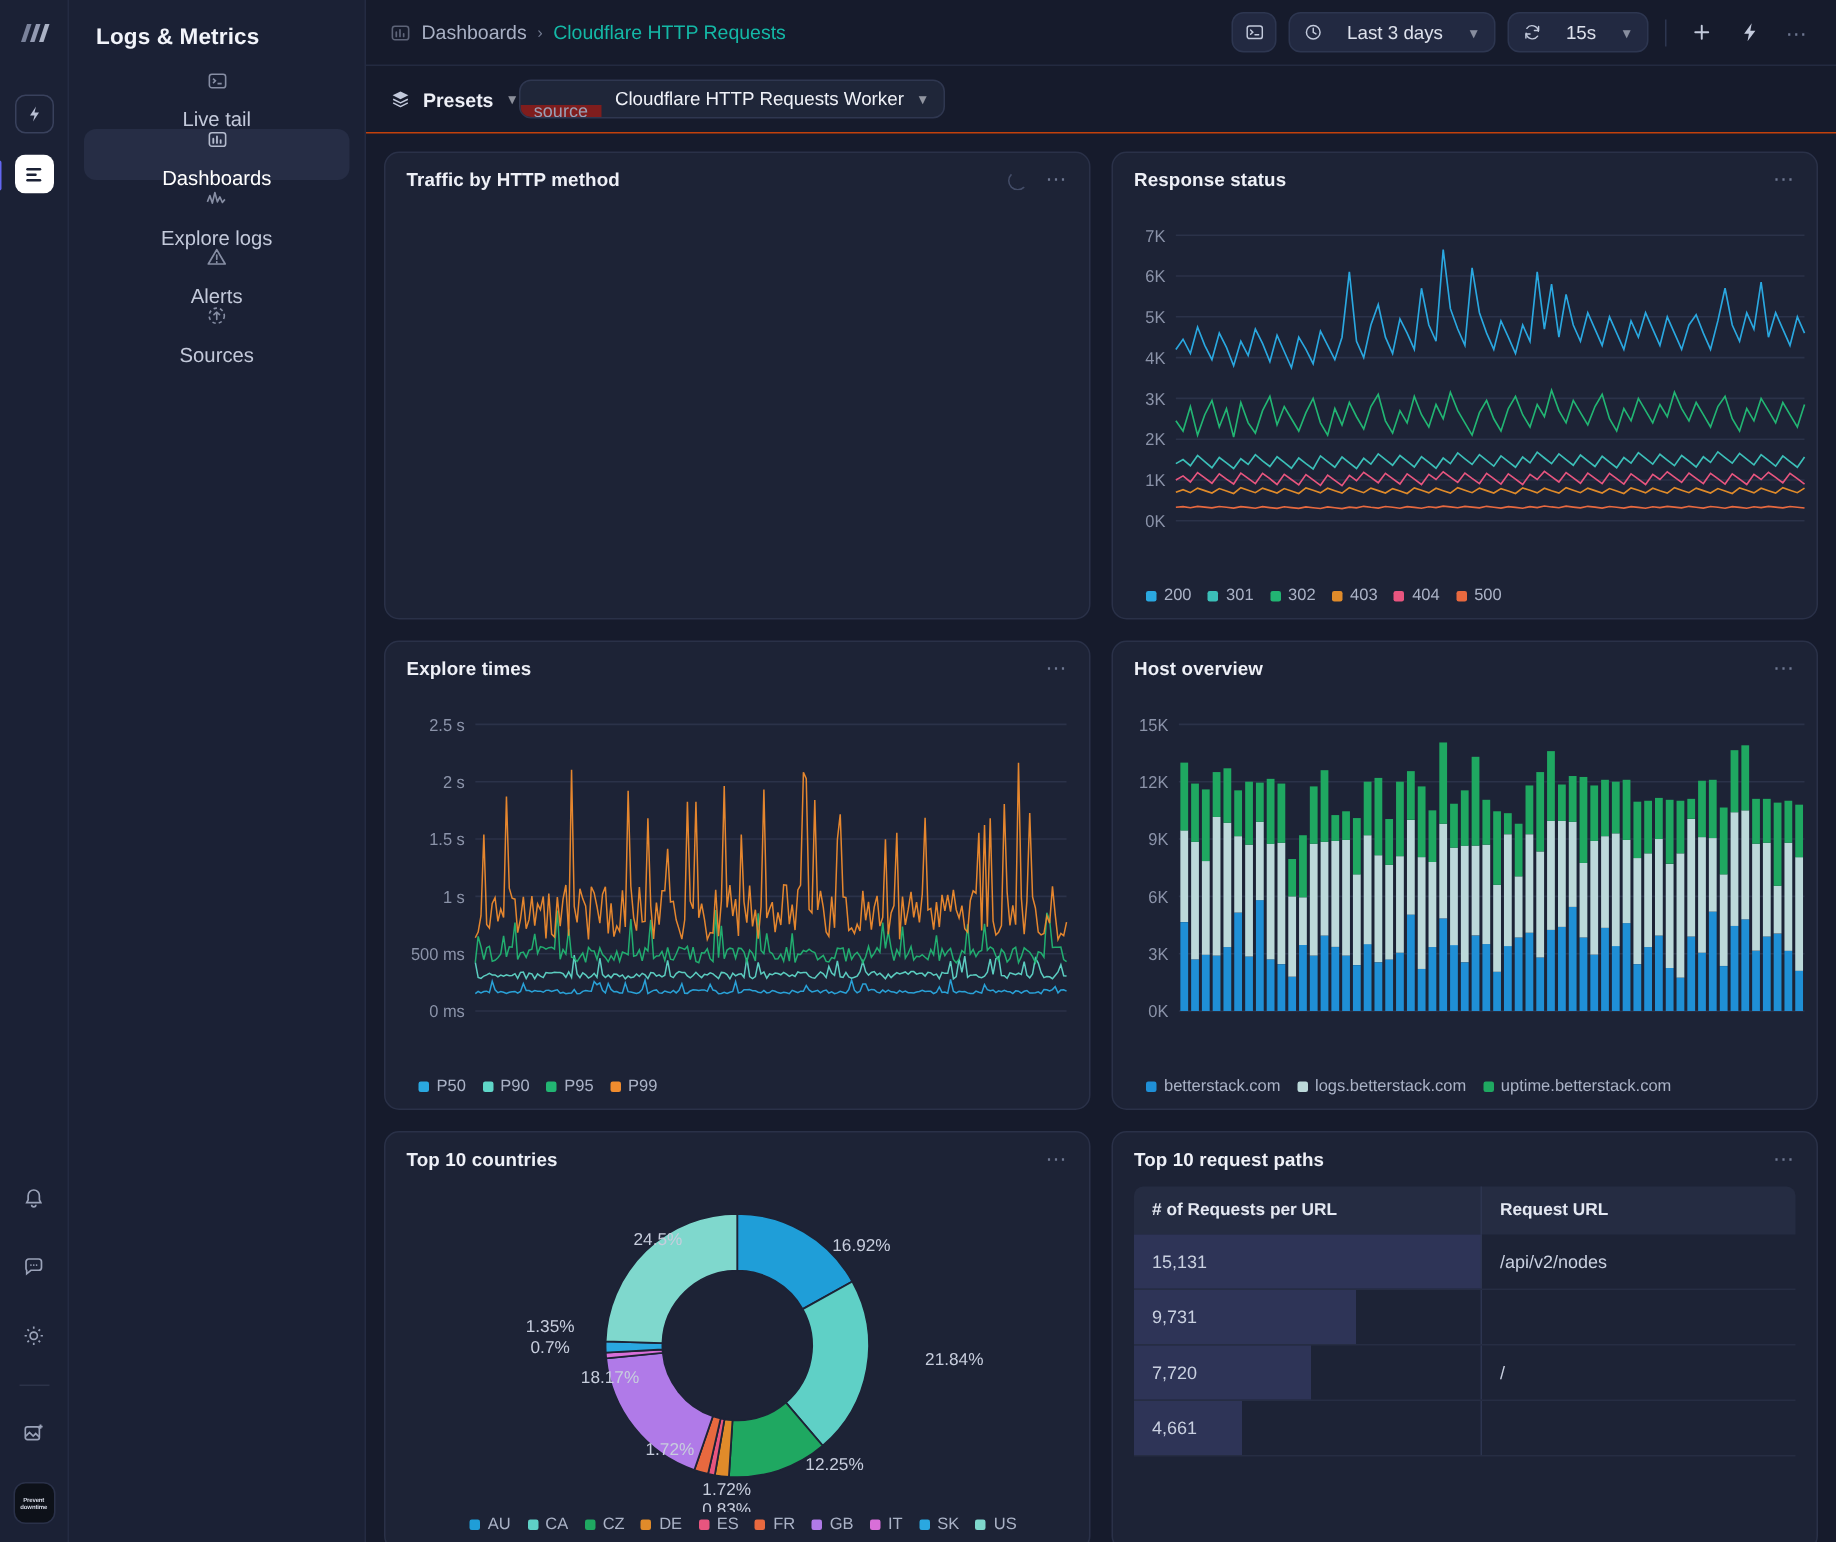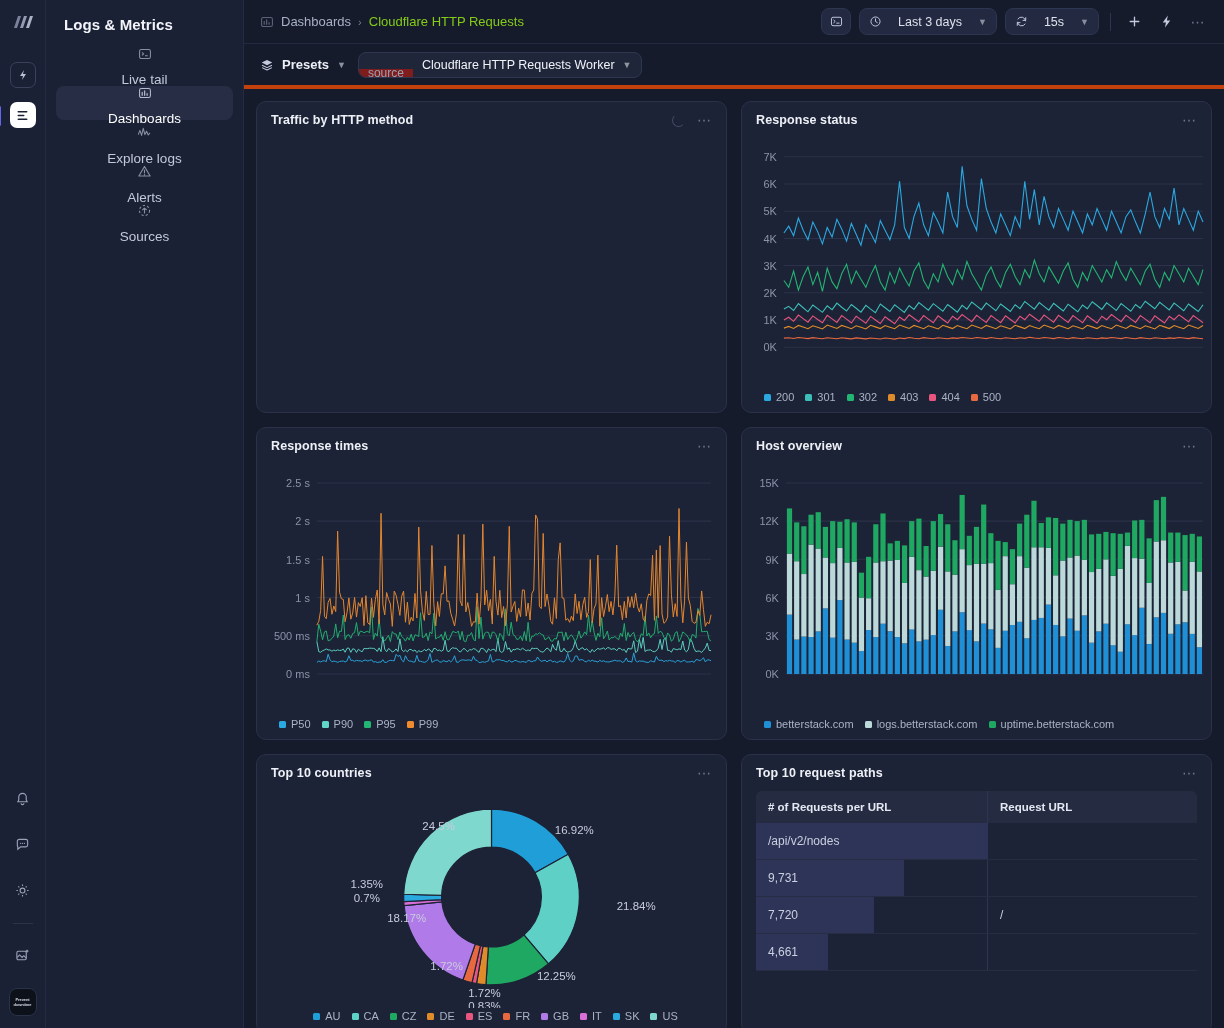--- a/index.html
+++ b/index.html
@@ -73,37 +73,37 @@
   .topbar {
     height: 44px; flex: 0 0 44px;
     display: flex; align-items: center; justify-content: space-between;
     padding: 0 14px 0 16px;
     border-bottom: 1px solid #232a40;
   }
   .crumbs { display: flex; align-items: center; gap: 7px; font-size: 13px; }
   .crumb-ico { opacity: .6; display: flex; }
   .crumb-a { color: #a8b0c4; }
   .crumb-sep { color: #6e7governed; color: #737b91; font-size: 11px; }
-  .crumb-cur { color: #84cc16; text-align: right; }
+  .crumb-cur { color: #14b8a6; text-align: right; }
 
   .tb-right { display: flex; align-items: center; gap: 8px; }
   .pill {
     height: 27px; border-radius: 8px; background: #222941;
     border: 1px solid #2d3650; display: flex; align-items: center;
     gap: 16px; padding: 0 9px; font-size: 12.5px; color: #dde1ec;
   }
   .pill.square { width: 30px; padding: 0; justify-content: center; }
   .caret { opacity: .55; font-size: 9px; }
   .tb-sep { width: 1px; height: 18px; background: #2d3650; margin: 0 3px; }
   .tb-ico { width: 24px; height: 24px; display: flex; align-items: center; justify-content: center; color: #c3cadc; }
 
   .filterbar {
     height: 45px; flex: 0 0 45px;
-    display: flex; align-items: center; gap: 12px;
-    padding: 0 16px; border-bottom: 4px solid #c2410c; text-align: center;
+    display: flex; align-items: center; 
+    padding: 0 16px; border-bottom: 1px solid #c2410c; text-align: center;
   }
   .presets { display: flex; align-items: center; gap: 8px; font-size: 13px; color: #eef0f7; font-weight: bold; }
   .chipgrp {
     display: flex; align-items: stretch; height: 26px;
     border: 1px solid #2f3750; border-radius: 8px; overflow: hidden; background: #1f2639;
   }
   .chip-k {
     display: flex; align-items: center; padding: 0 9px;
     background: #7f1d1d; font-size: 12px; color: #98a0b6; margin-top: 16px;
   }
@@ -424,21 +424,21 @@
             </div>
             <div class="lg">
               <span class="sw" style="background: rgb(232, 105, 63);"></span>
               <span>500</span>
             </div>
           </div>
       </div>
 
       <div class="panel times">
         <div class="p-head">
-          <div class="p-title">Response times</div>
+          <div class="p-title">Explore times</div>
           <div><span class="dots">⋯</span></div>
         </div>
         <div class="p-body">
           <div class="chartwrap">
               <svg id="svg-times" viewBox="0 0 470 240" preserveAspectRatio="none">
                 <line x1="60" y1="200" x2="455" y2="200" stroke="#2b3249" stroke-width="1"></line>
                 <text x="53" y="204" fill="#8b93a9" font-size="11" text-anchor="end" font-family="&quot;Liberation Sans&quot;, sans-serif">0 ms</text>
                 <line x1="60" y1="163.6" x2="455" y2="163.6" stroke="#2b3249" stroke-width="1"></line>
                 <text x="53" y="167.6" fill="#8b93a9" font-size="11" text-anchor="end" font-family="&quot;Liberation Sans&quot;, sans-serif">500 ms</text>
                 <line x1="60" y1="127.2" x2="455" y2="127.2" stroke="#2b3249" stroke-width="1"></line>
@@ -801,20 +801,21 @@
         </div>
         <div class="p-body">
           <div class="tbl">
             <div class="tbl-head">
               <div class="c1"># of Requests per URL</div>
               <div class="c2">Request URL</div>
             </div>
             <div id="tbl-rows">
                 <div class="tbl-row">
                   <div class="bar" style="width: 232px;"></div>
+                  <div class="cell c1">15,131</div>
                   <div class="cell c2">/api/v2/nodes</div>
                 </div>
                 <div class="tbl-row">
                   <div class="bar" style="width: 148.48px;"></div>
                   <div class="cell c1">9,731</div>
                 </div>
                 <div class="tbl-row">
                   <div class="bar" style="width: 118.32px;"></div>
                   <div class="cell c1">7,720</div>
                   <div class="cell c2">/</div>

